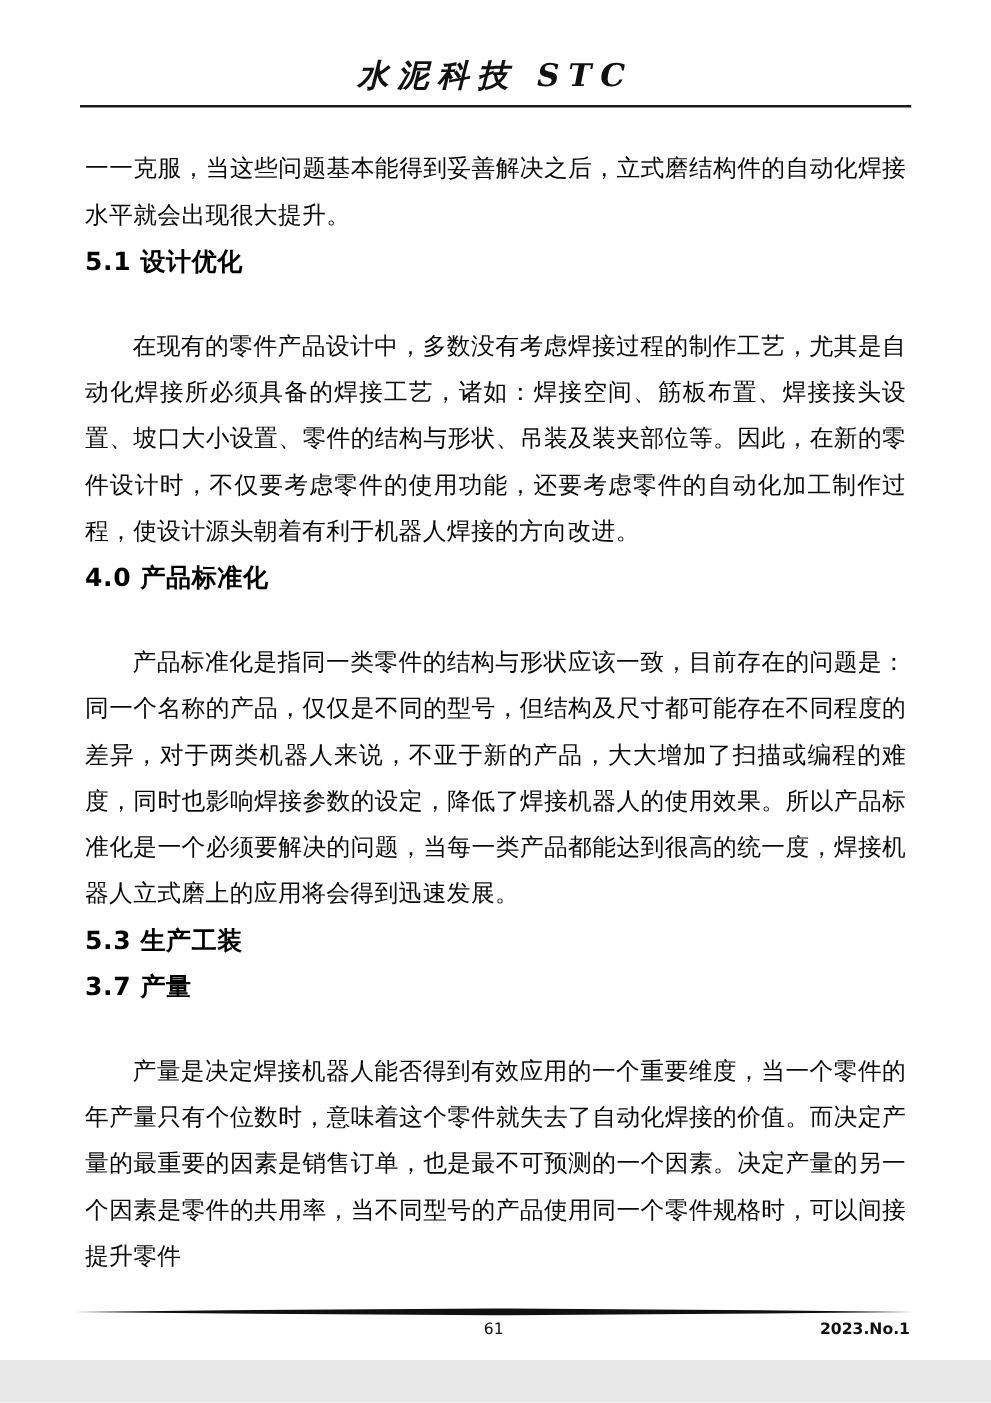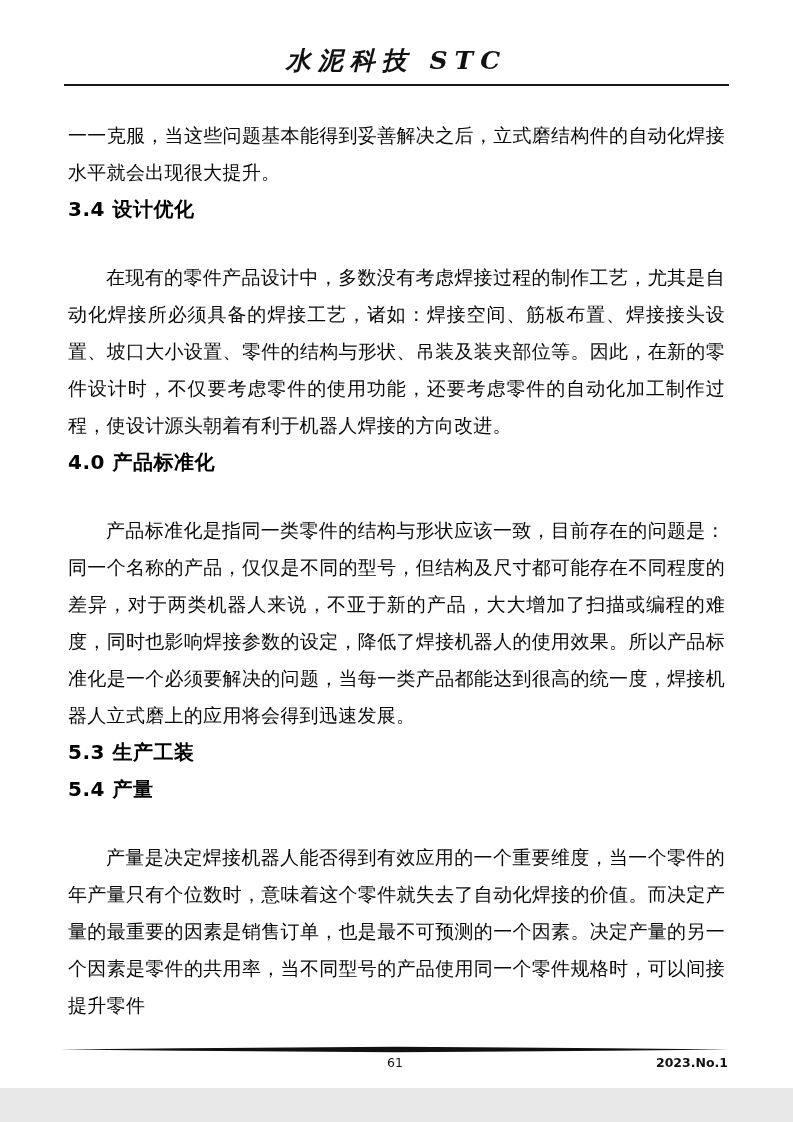--- a/index.html
+++ b/index.html
@@ -90,29 +90,29 @@
 
   <header class="page-header">
     <div class="journal-title">水泥科技 STC</div>
     <div class="header-rule"></div>
   </header>
 
   <main class="page-main">
 
     <p class="body-text no-indent">一一克服，当这些问题基本能得到妥善解决之后，立式磨结构件的自动化焊接水平就会出现很大提升。</p>
 
-    <h2 class="section-heading">3.4 设计优化</h2>
+    <h2 class="section-heading">5.1 设计优化</h2>
     <p class="body-text">在现有的零件产品设计中，多数没有考虑焊接过程的制作工艺，尤其是自动化焊接所必须具备的焊接工艺，诸如：焊接空间、筋板布置、焊接接头设置、坡口大小设置、零件的结构与形状、吊装及装夹部位等。因此，在新的零件设计时，不仅要考虑零件的使用功能，还要考虑零件的自动化加工制作过程，使设计源头朝着有利于机器人焊接的方向改进。</p>
 
     <h2 class="section-heading">4.0 产品标准化</h2>
     <p class="body-text">产品标准化是指同一类零件的结构与形状应该一致，目前存在的问题是：同一个名称的产品，仅仅是不同的型号，但结构及尺寸都可能存在不同程度的差异，对于两类机器人来说，不亚于新的产品，大大增加了扫描或编程的难度，同时也影响焊接参数的设定，降低了焊接机器人的使用效果。所以产品标准化是一个必须要解决的问题，当每一类产品都能达到很高的统一度，焊接机器人立式磨上的应用将会得到迅速发展。</p>
 
     <h2 class="section-heading">5.3 生产工装</h2>
 
-    <h2 class="section-heading">5.4 产量</h2>
+    <h2 class="section-heading">3.7 产量</h2>
     <p class="body-text">产量是决定焊接机器人能否得到有效应用的一个重要维度，当一个零件的年产量只有个位数时，意味着这个零件就失去了自动化焊接的价值。而决定产量的最重要的因素是销售订单，也是最不可预测的一个因素。决定产量的另一个因素是零件的共用率，当不同型号的产品使用同一个零件规格时，可以间接提升零件</p>
 
   </main>
 
   <footer class="page-footer">
     <svg class="footer-rule" viewBox="0 0 666 7" preserveAspectRatio="none">
       <polygon points="0,3.5 120,2.2 333,0.8 546,2.2 666,3.5 546,4.8 333,6.2 120,4.8" fill="#111111"></polygon>
     </svg>
     <div class="footer-row">
       <span class="page-number">61</span>

